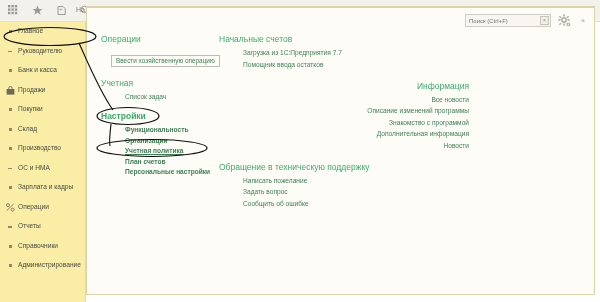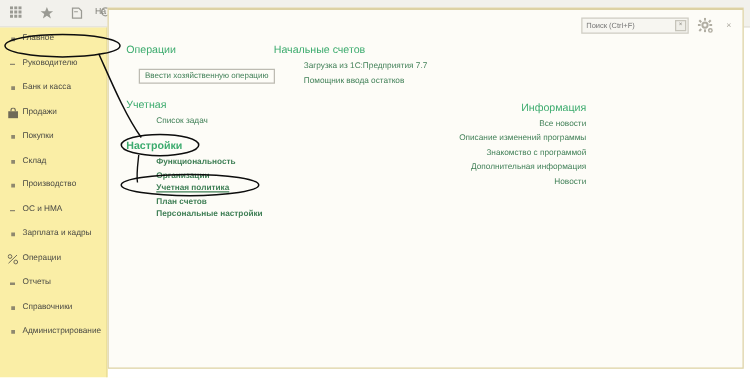--- a/index.html
+++ b/index.html
@@ -363,20 +363,26 @@
 
         <div class="sec" style="margin-top:13px;text-align:right;">
           <div class="sec-title">Информация</div>
           <div class="sec-link">Все новости</div>
           <div class="sec-link">Описание изменений программы</div>
           <div class="sec-link">Знакомство с программой</div>
           <div class="sec-link">Дополнительная информация</div>
           <div class="sec-link">Новости</div>
         </div>
 
+        <div class="sec" style="margin-top:13px;">
+          <div class="sec-title">Обращение в техническую поддержку</div>
+          <div class="sec-link">Написать пожелание</div>
+          <div class="sec-link">Задать вопрос</div>
+          <div class="sec-link">Сообщить об ошибке</div>
+        </div>
       </div>
     </div>
   </div>
 
   <svg class="annot" viewBox="0 0 600 302" xmlns="http://www.w3.org/2000/svg">
     <ellipse cx="50" cy="36.5" rx="46" ry="9" fill="none" stroke="#0d0d0d" stroke-width="1.2"></ellipse>
     <ellipse cx="128" cy="116" rx="31" ry="8.5" fill="none" stroke="#0d0d0d" stroke-width="1.2"></ellipse>
     <ellipse cx="152" cy="148" rx="55" ry="8.5" fill="none" stroke="#0d0d0d" stroke-width="1.2"></ellipse>
     <path d="M79 43 C 88 63, 100 92, 113 110" fill="none" stroke="#0d0d0d" stroke-width="1.2"></path>
     <path d="M111 124 C 110 133, 109 140, 110 146" fill="none" stroke="#0d0d0d" stroke-width="1.1"></path>

